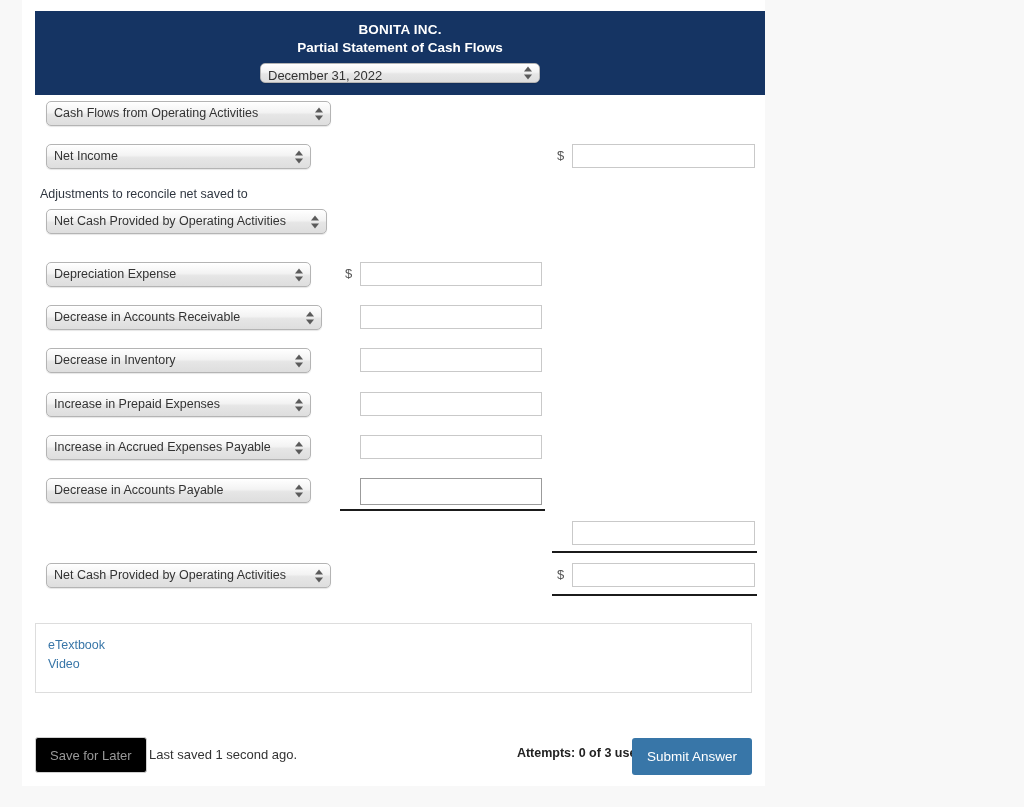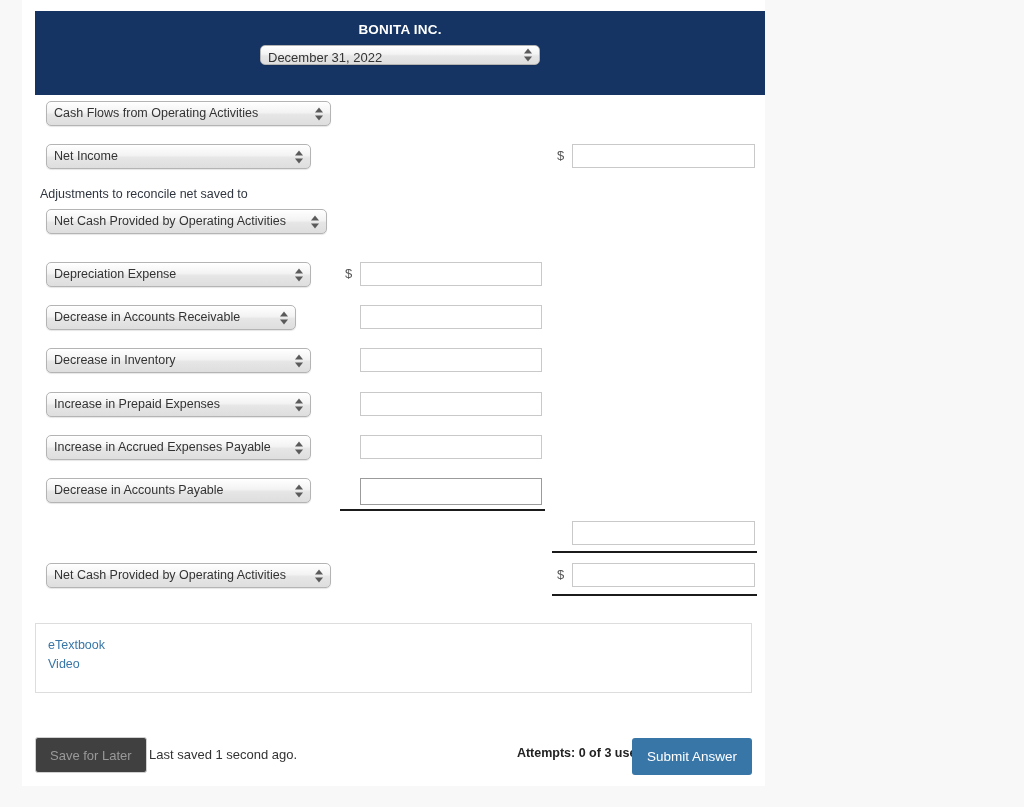--- a/index.html
+++ b/index.html
@@ -168,21 +168,21 @@
     left: 13px;
     top: 737px;
     width: 717px;
     height: 40px;
   }
   .btn-save {
     position: absolute;
     left: 0; top: 0;
     height: 36px;
     padding: 0 14px;
-    background: #404040;
+    background: #000000;
     border: 1px solid #d0d0d0;
     border-radius: 3px;
     color: #999;
     font-family: "Liberation Sans", sans-serif;
     font-size: 13px;
     cursor: default;
   }
   .saved-txt {
     position: absolute;
     left: 114px; top: 10px;
@@ -214,20 +214,21 @@
 </style>
 </head>
 <body>
 
 <div id="root">
 
   <div class="panel">
 
     <div class="stmt-header">
       <div class="stmt-title">BONITA INC.</div>
+      <div class="stmt-subtitle">Partial Statement of Cash Flows</div>
       <div style="margin-top:6px;">
         <span class="sel-wrap">
           <select class="sel date-sel">
             <option>December 31, 2022</option>
           </select>
           <span class="sel-arrows">
             <span class="up"></span>
               <span class="dn"></span>
           </span>
         </span>
@@ -283,21 +284,21 @@
             <span class="up"></span>
             <span class="dn"></span>
           </span>
       </span>
     </div>
     <span class="dollar" style="left:323px;top:266px;">$</span>
     <input class="amt" type="text" style="position: absolute; left: 338px; top: 262px; width: 182px;" value="">
 
     <div style="position:absolute;left:24px;top:305px;">
       <span class="sel-wrap">
-        <select class="sel" style="width:250px;">
+        <select class="sel" style="width:276px;">
           <option>Decrease in Accounts Receivable</option>
         </select>
         <span class="sel-arrows">
             <span class="up"></span>
             <span class="dn"></span>
           </span>
       </span>
     </div>
     <input class="amt" type="text" style="position: absolute; left: 338px; top: 305px; width: 182px;" value="">
 

